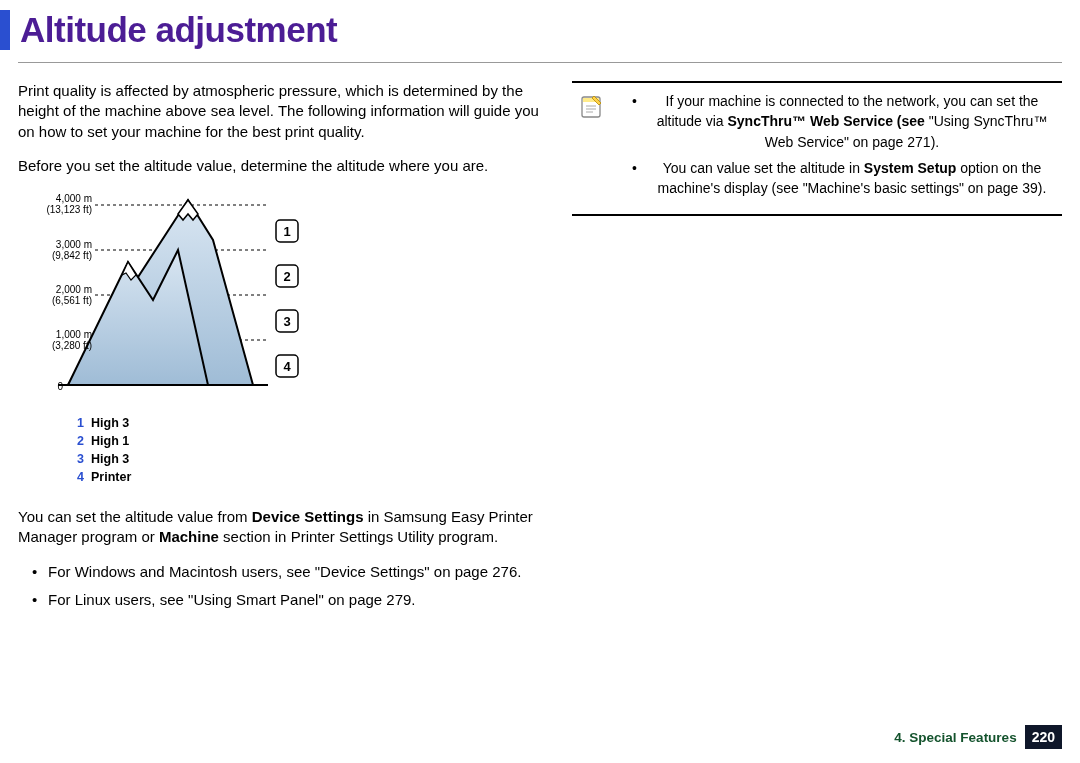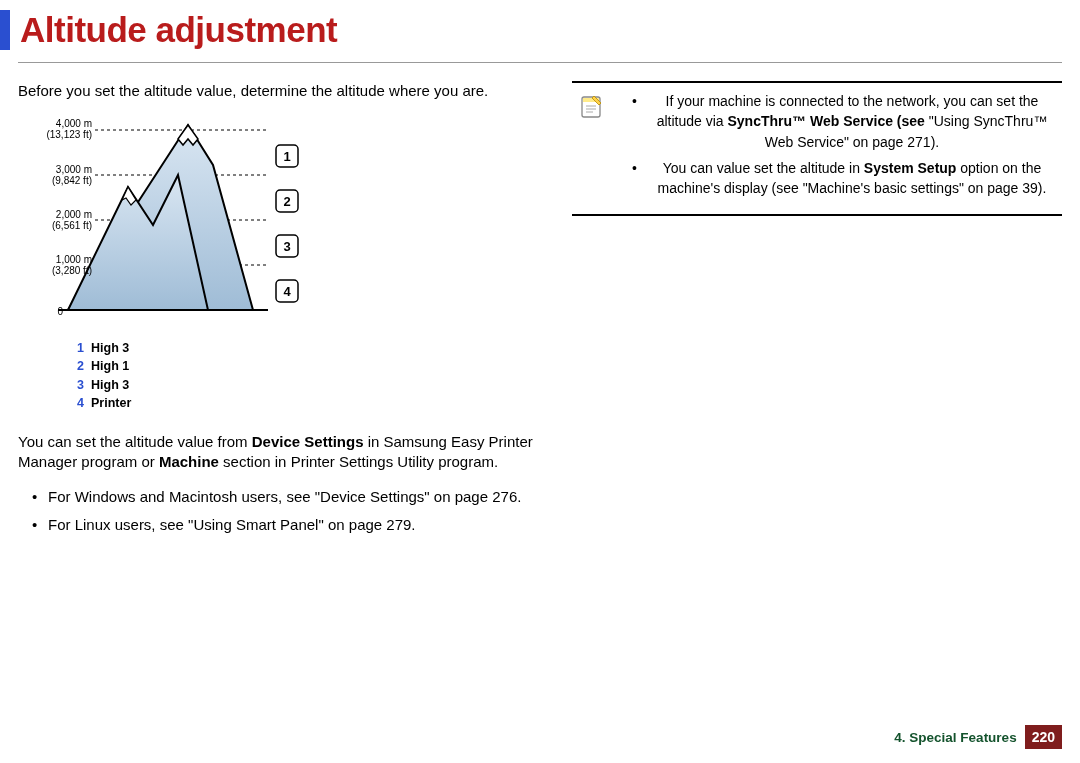--- a/index.html
+++ b/index.html
@@ -12,21 +12,21 @@
   position: relative;
 }
 .header {
   border-left: 10px solid #2a4fd0;
   padding: 0 0 0 10px;
   margin: 10px 0 0 0;
 }
 .header h1 {
   font-size: 35px;
   font-weight: 700;
-  color: #b91c1c;
+  color: #4c1d95;
   letter-spacing: -0.5px;
 }
 hr.rule {
   border: none;
   border-top: 1px solid #999;
   margin: 12px 18px 18px 18px;
 }
 .cols {
   display: flex;
   padding: 0 18px;
@@ -88,38 +88,39 @@
   display: flex;
   align-items: center;
   gap: 8px;
 }
 .footer .chap {
   color: #14532d;
   font-weight: 700;
   font-size: 13.5px;
 }
 .footer .page {
-  background: #7f1d1d;
+  background: #0f172a;
   color: #fff;
   font-weight: 700;
   font-size: 14px;
   padding: 4px 7px;
 }
 </style>
 </head>
 <body>
 
 <div class="header">
   <h1>Altitude adjustment</h1>
 </div>
 <hr class="rule">
 
 <div class="cols">
 
   <div class="col-left">
+    <p class="body">Print quality is affected by atmospheric pressure, which is determined by the height of the machine above sea level. The following information will guide you on how to set your machine for the best print quality.</p>
     <p class="body">Before you set the altitude value, determine the altitude where you are.</p>
 
     <div class="mountain-area">
       <svg width="300" height="210" viewBox="0 0 300 210">
 
         <line x1="40" y1="195" x2="250" y2="195" stroke="#000" stroke-width="2"></line>
 
         <line x1="77" y1="150" x2="250" y2="150" stroke="#000" stroke-width="1" stroke-dasharray="3 3"></line>
         <line x1="77" y1="105" x2="250" y2="105" stroke="#000" stroke-width="1" stroke-dasharray="3 3"></line>
         <line x1="77" y1="60" x2="250" y2="60" stroke="#000" stroke-width="1" stroke-dasharray="3 3"></line>

